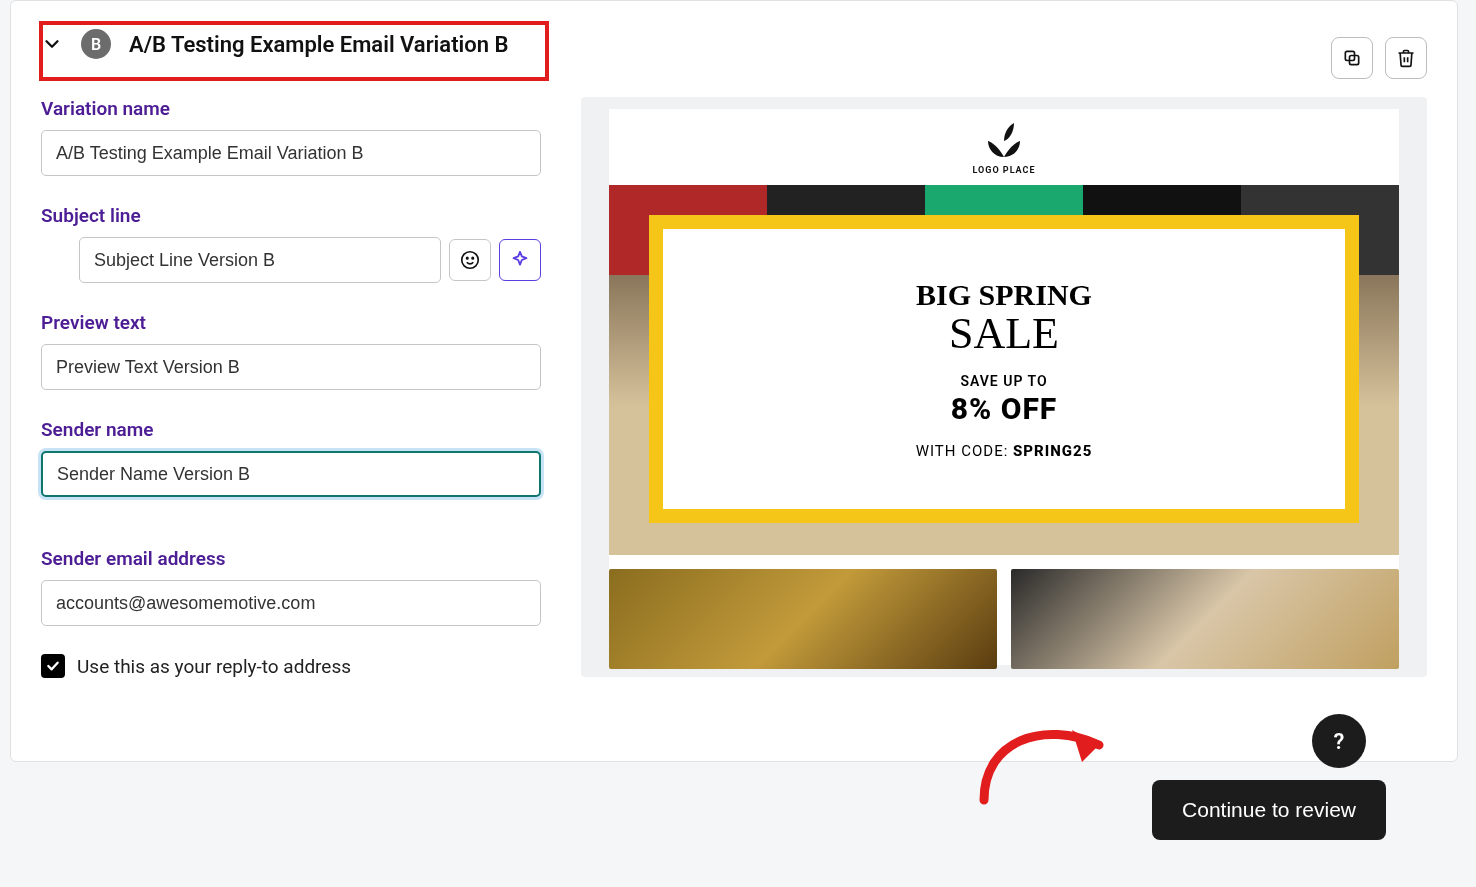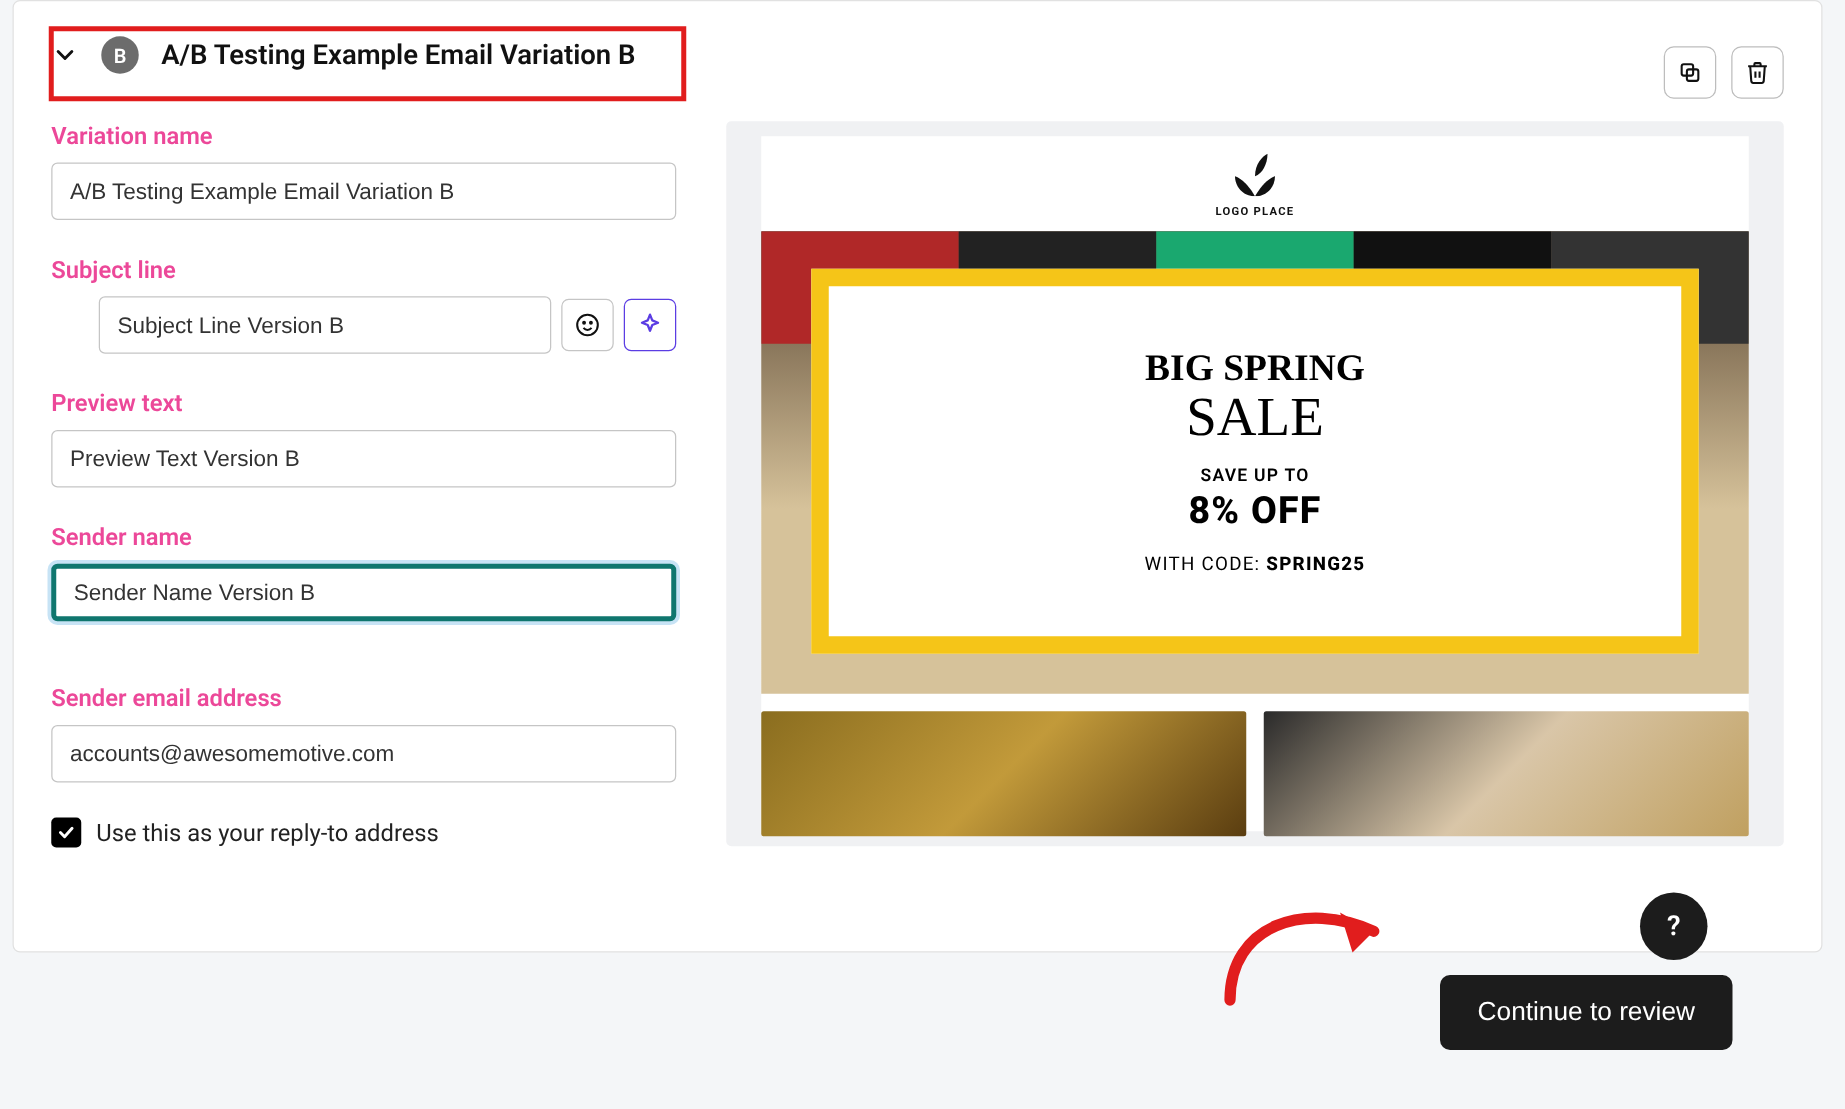--- a/index.html
+++ b/index.html
@@ -73,37 +73,37 @@
 .panel-body {
   display: flex;
   padding: 0 30px;
   gap: 40px;
 }
 .left-col { width: 500px; }
 .field { margin-bottom: 28px; }
 .label {
   font-size: 19px;
   font-weight: 600;
-  color: #ec4899;
+  color: #4c1d95;
   margin-bottom: 10px;
   display:block;
 }
 .sender-gap { margin-top: 50px; }
 .input {
   width: 100%;
   height: 46px;
   border: 1px solid #c5c5c5;
   border-radius: 5px;
   padding: 0 14px;
   font-size: 18px;
   color: #333;
   background:#fff;
 }
 .input.active {
-  border: 4px solid #0f766e;
+  border: 2px solid #0f766e;
   box-shadow: 0 0 0 3px rgba(30,144,216,0.25);
 }
 .subject-row { display:flex; gap:8px; align-items:center;margin-left:38px; }
 .subject-row .input { flex: 1; }
 .small-btn {
   width:42px; height:42px;
   border:1px solid #c5c5c5;
   border-radius:6px;
   background:#fff;
   display:flex; align-items:center; justify-content:center;

